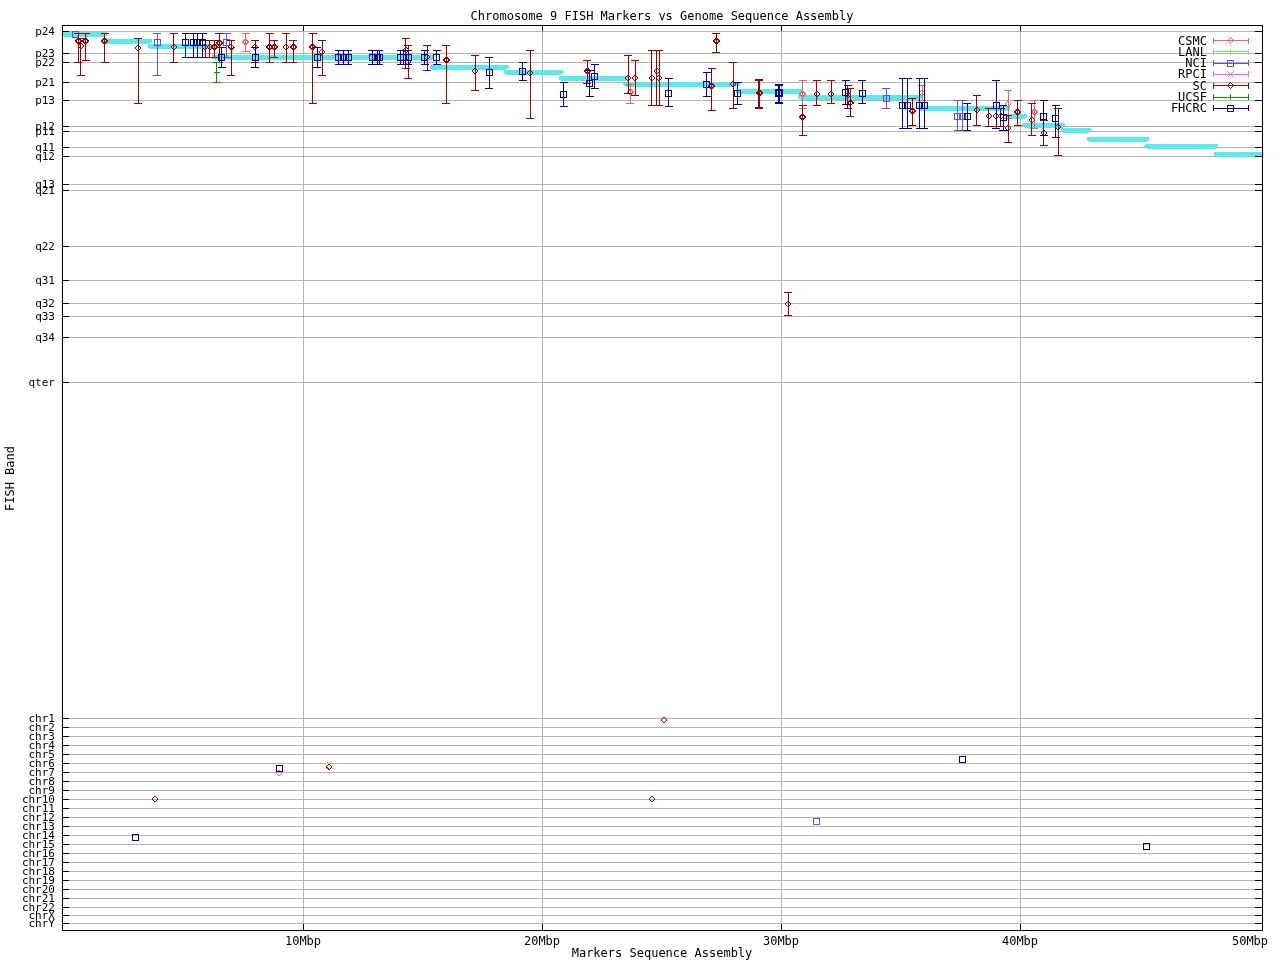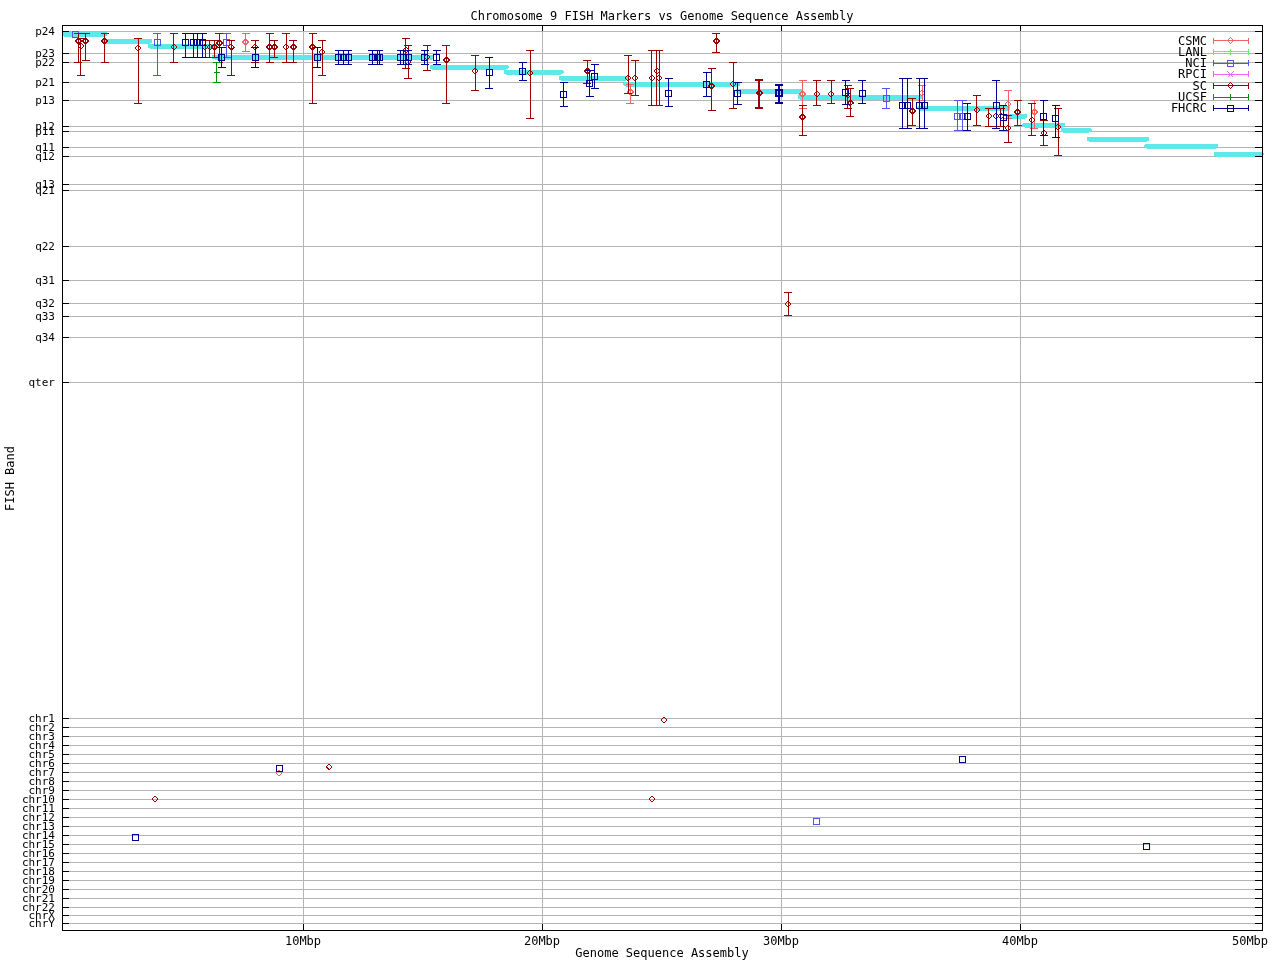--- a/index.html
+++ b/index.html
@@ -12,21 +12,21 @@
         transform:rotate(180deg);font-size:12px;white-space:nowrap;}
   svg{position:absolute;left:0;top:0;}
   svg text{font-family:"DejaVu Sans Mono",monospace;fill:#000;}
 </style>
 </head>
 <body>
 
 <div class="page">
   <div class="chart-title">Chromosome 9 FISH Markers vs Genome Sequence Assembly</div>
   <div class="ylabel">FISH Band</div>
-  <div class="xlabel">Genome Sequence Assembly</div>
+  <div class="xlabel">Markers Sequence Assembly</div>
   <svg id="chart-svg" width="1280" height="960" shape-rendering="crispEdges">
       <g>
         <line x1="303" y1="25" x2="303" y2="930" stroke="#b5b5b5" stroke-width="1"></line>
         <line x1="542" y1="25" x2="542" y2="930" stroke="#b5b5b5" stroke-width="1"></line>
         <line x1="781" y1="25" x2="781" y2="930" stroke="#b5b5b5" stroke-width="1"></line>
         <line x1="1020" y1="25" x2="1020" y2="930" stroke="#b5b5b5" stroke-width="1"></line>
         <line x1="62" y1="31" x2="1262" y2="31" stroke="#b5b5b5" stroke-width="1"></line>
         <line x1="62" y1="53" x2="1262" y2="53" stroke="#b5b5b5" stroke-width="1"></line>
         <line x1="62" y1="62" x2="1262" y2="62" stroke="#b5b5b5" stroke-width="1"></line>
         <line x1="62" y1="82" x2="1262" y2="82" stroke="#b5b5b5" stroke-width="1"></line>

